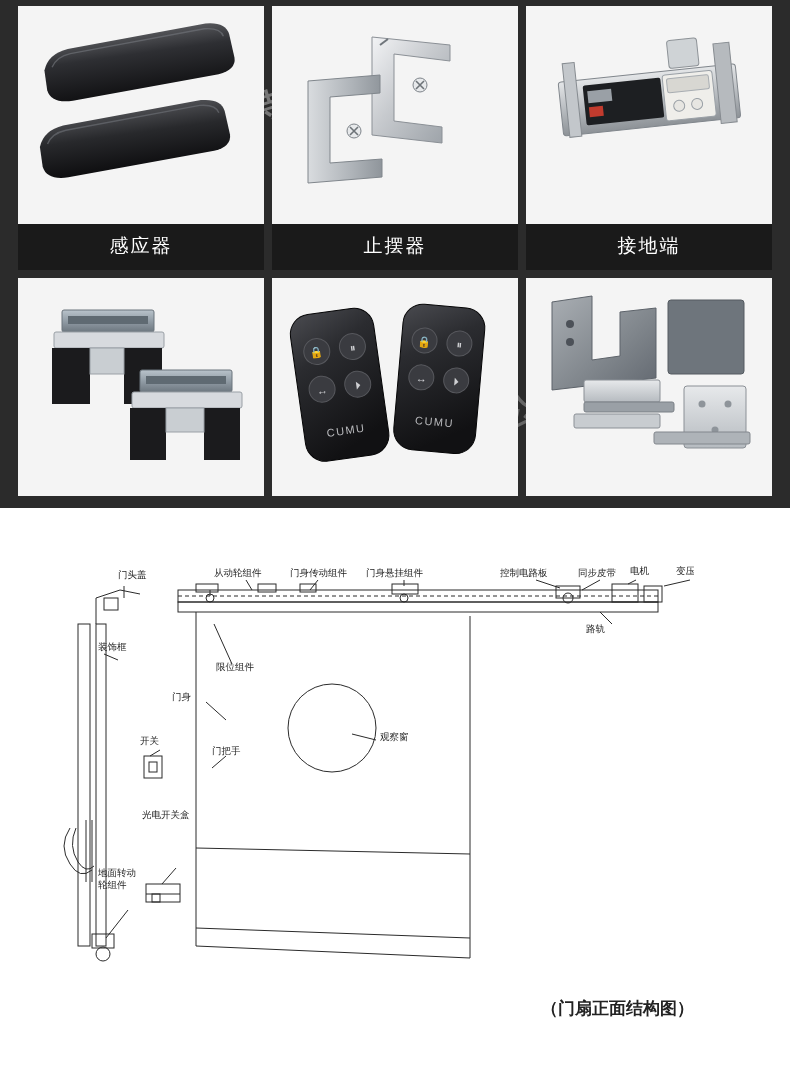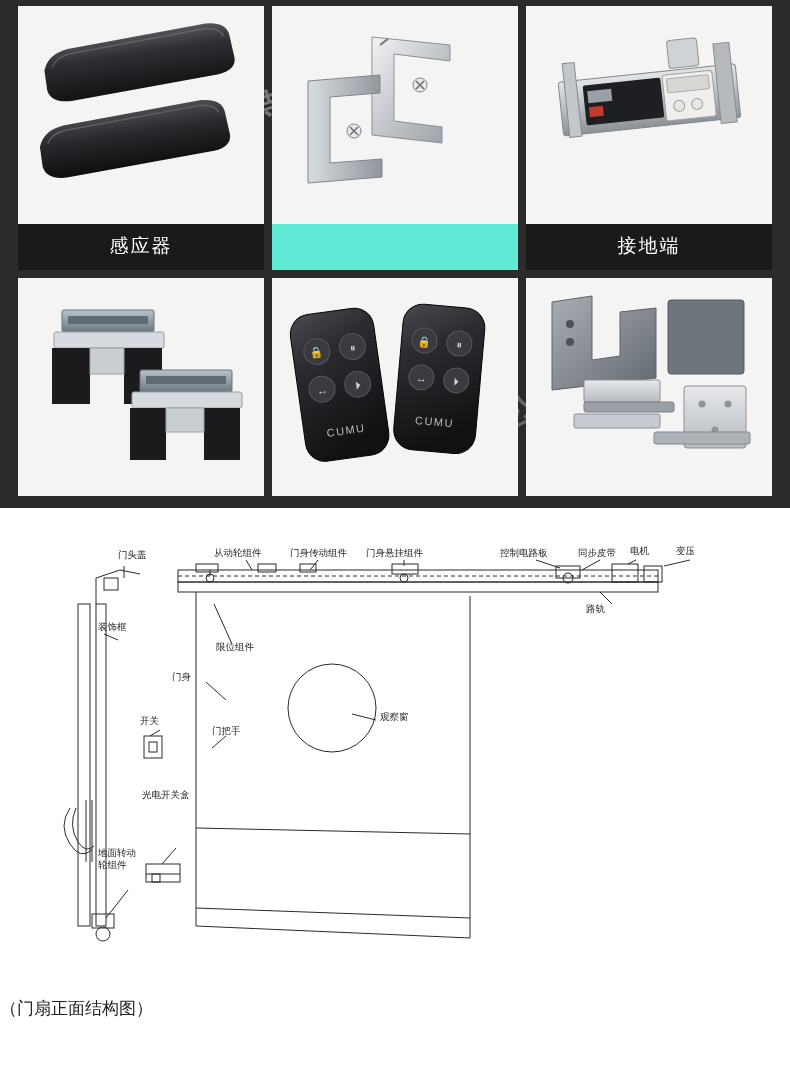--- a/index.html
+++ b/index.html
@@ -24,21 +24,21 @@
     position: relative;
   }
   .grid {
     display: grid;
     grid-template-columns: repeat(3, 1fr);
     gap: 8px;
     padding: 6px 18px 12px 18px;
     box-sizing: border-box;
   }
   .cell {
-    background: #5eead4;
+    background: #15803d;
     display: flex;
     flex-direction: column;
     overflow: hidden;
   }
   .cell .photo {
     height: 218px;
     background: #f4f4f4;
     position: relative;
     overflow: hidden;
     display: flex;
@@ -70,28 +70,30 @@
   .wm-top2 { top: 400px; left: 390px; color: rgba(190,190,190,0.40); }
   .wm-bot1 { top: 596px; left: 85px; color: rgba(170,170,170,0.33); }
 
   
   .drawing-section {
     position: relative;
     width: 694px;
     height: 520px;
     background: #ffffff;
     overflow: hidden;
+    margin-top: 20px;
   }
   .drawing-caption {
     position: absolute;
-    bottom: 8px;
+    bottom: 28px;
     width: 100%;
-    text-align: left;
+    text-align: right;
     font-size: 17px;
     color: #222;
+    font-weight: bold;
   }
   svg { display:block; }
 </style>
 </head>
 <body>
 
 <div class="product-section">
 
   <div class="wm wm-top1">佛山市西格特种门科</div>
   <div class="wm wm-top2">技有限公司</div>
@@ -149,20 +151,21 @@
           </g>
 
           <g transform="translate(28,60)">
             <path d="M0,6 L72,0 L72,18 L22,22 L22,88 L74,84 L74,102 L0,108 Z" fill="url(#mt2)" stroke="#80868c" stroke-width="1"></path>
             <circle cx="46" cy="56" r="7" fill="#e7e9eb" stroke="#7e848a"></circle>
             <path d="M42,52 L50,60 M50,52 L42,60" stroke="#6d7378" stroke-width="1.6"></path>
           </g>
           <path d="M100,30 L108,24" stroke="#6f757b" stroke-width="2"></path>
         </svg>
       </div>
+      <div class="caption">止摆器</div>
     </div>
 
     <div class="cell">
       <div class="photo">
         <svg width="230" height="200" viewBox="0 0 230 200">
           <defs>
             <linearGradient id="gt1" x1="0" y1="0" x2="0" y2="1">
               <stop offset="0%" stop-color="#e4e6e8"></stop>
               <stop offset="50%" stop-color="#b9bdc1"></stop>
               <stop offset="100%" stop-color="#8d9297"></stop>

